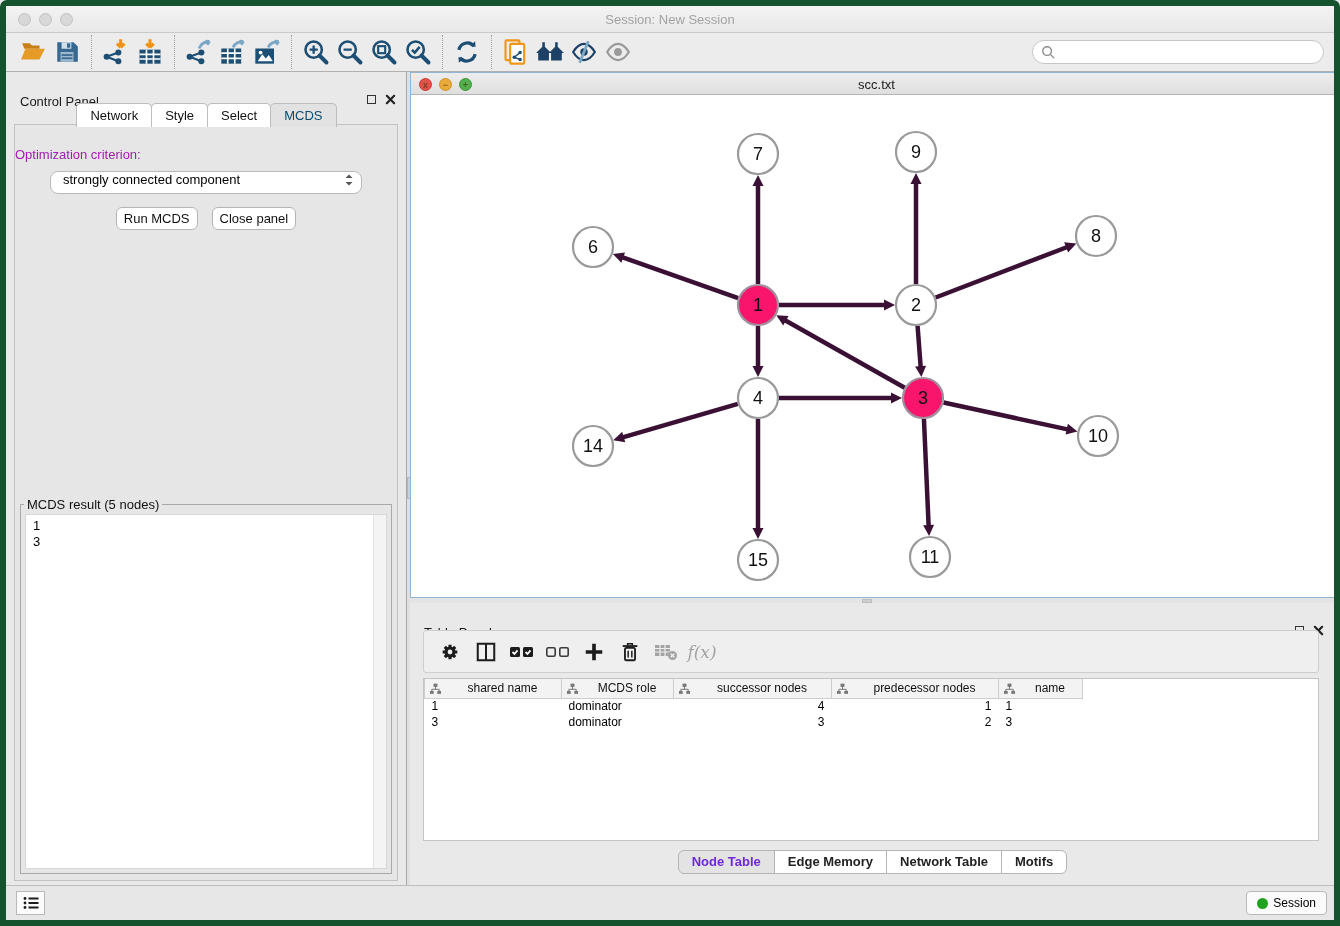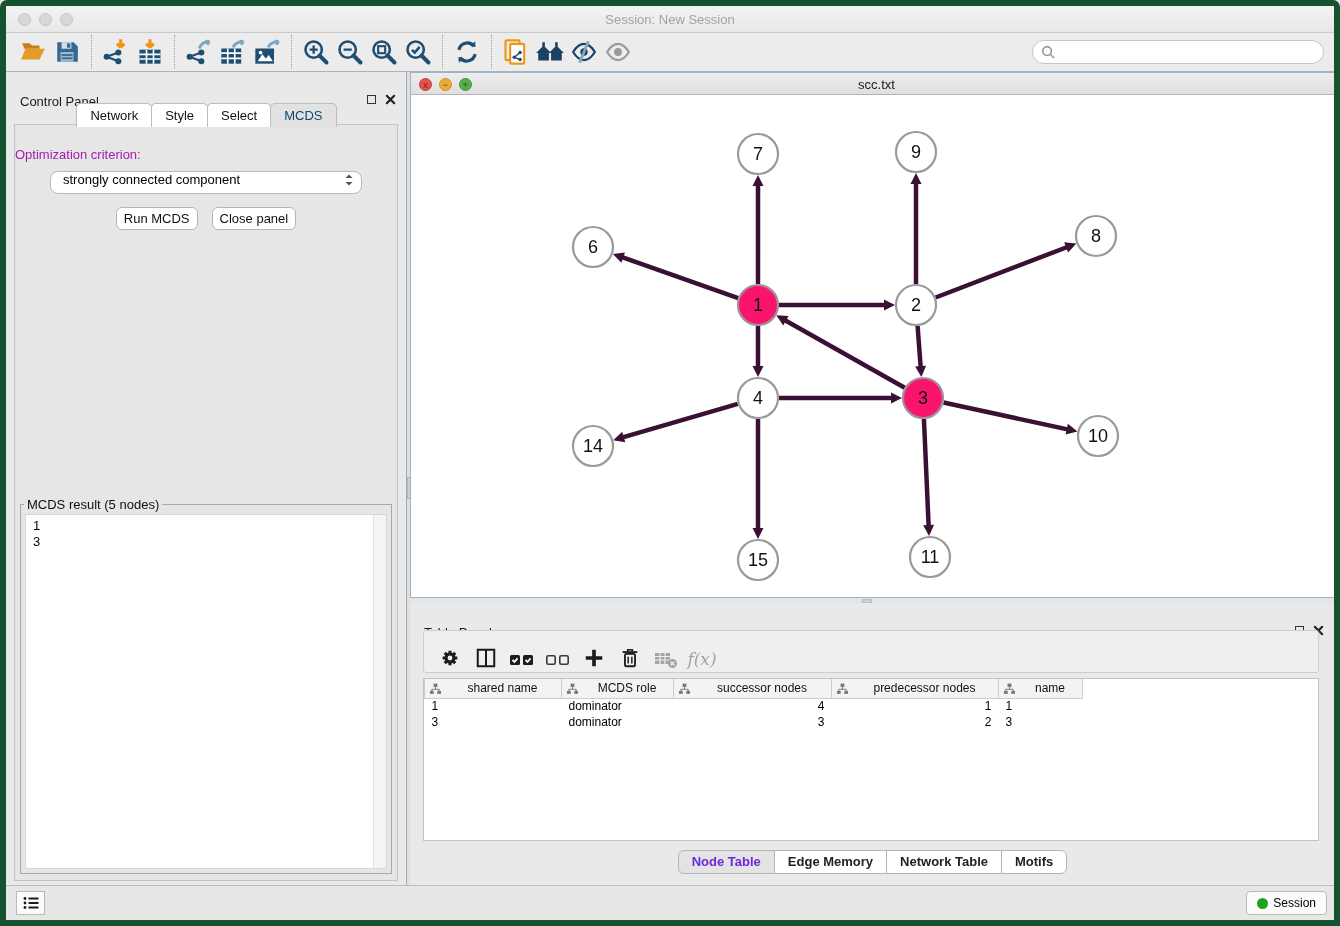--- a/index.html
+++ b/index.html
@@ -50,21 +50,21 @@
   #net-title { position:absolute; left:0; right:0; top:4px; text-align:center; font-size:13px; color:#1a1a1a; }
   .tl { position:absolute; top:5px; width:13px; height:13px; border-radius:50%; font-size:9px; font-weight:bold; color:rgba(60,30,0,.55); text-align:center; line-height:12px; cursor:pointer; }
   #tl-close { left:8px; background:#e4514a; border:1px solid #c73c38; }
   #tl-min  { left:28px; background:#e8aa38; border:1px solid #cf9227; }
   #tl-max  { left:48px; background:#55ae4d; border:1px solid #3f9338; }
   #net-canvas { position:absolute; left:0; top:23px; right:0; bottom:0; background:#fff; }
 
   
   #table-panel { position:absolute; left:404px; top:597px; right:0; bottom:35px; background:#e9e9e9; }
   #tp-toolbar { position:absolute; left:13px; right:15px; top:27px; height:43px; background:#efefef; border:1px solid #cecece; border-radius:3px; display:flex; align-items:center; padding:0 8px; }
-  .tp-btn { width:36px; height:34px; display:flex; align-items:flex-end; justify-content:center; background:transparent; border:none; cursor:pointer; }
+  .tp-btn { width:36px; height:34px; display:flex; align-items:center; justify-content:center; background:transparent; border:none; cursor:pointer; }
   .fx { font-family:"DejaVu Serif", serif; font-style:italic; font-size:17px; color:#a2a2a2; }
   #tp-tablewrap { position:absolute; left:13px; right:15px; top:75px; bottom:44px; background:#fff; border:1px solid #c4c4c4; overflow:hidden; }
   table.tbl { border-collapse:collapse; font-size:12px; table-layout:fixed; }
   table.tbl th { background:#f3f3f3; border:1px solid #cdcdcd; border-top:none; height:19px; font-weight:normal; padding:0 4px; }
   table.tbl th .thin { display:flex; align-items:center; }
   table.tbl th .lbl { flex:1; text-align:center; color:#111; }
   table.tbl td { height:16px; padding:0 7px; color:#000; border:none; }
   table.tbl td.num { text-align:right; }
   .tp-tabs { position:absolute; left:0; right:0; bottom:11px; display:flex; justify-content:center; }
   .tp-tab { font-size:13px; font-weight:bold; padding:3px 13px 4px; background:#fff; border:1px solid #b5b5b5; margin-right:-1px; color:#222; cursor:pointer; }

